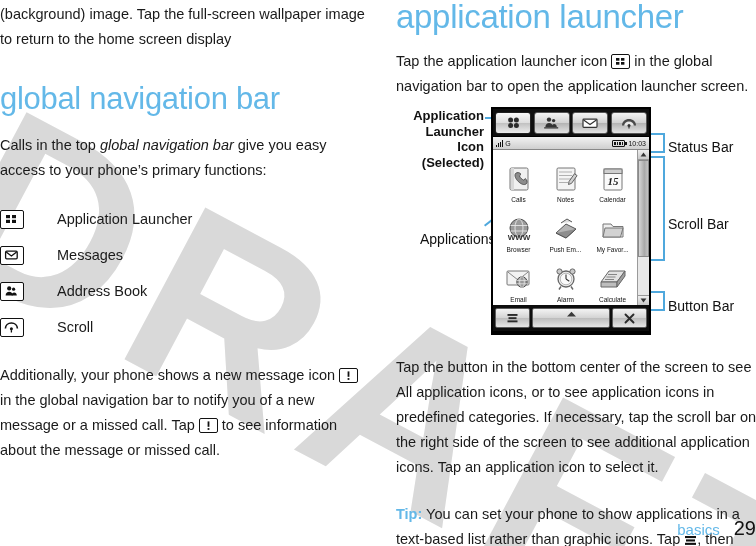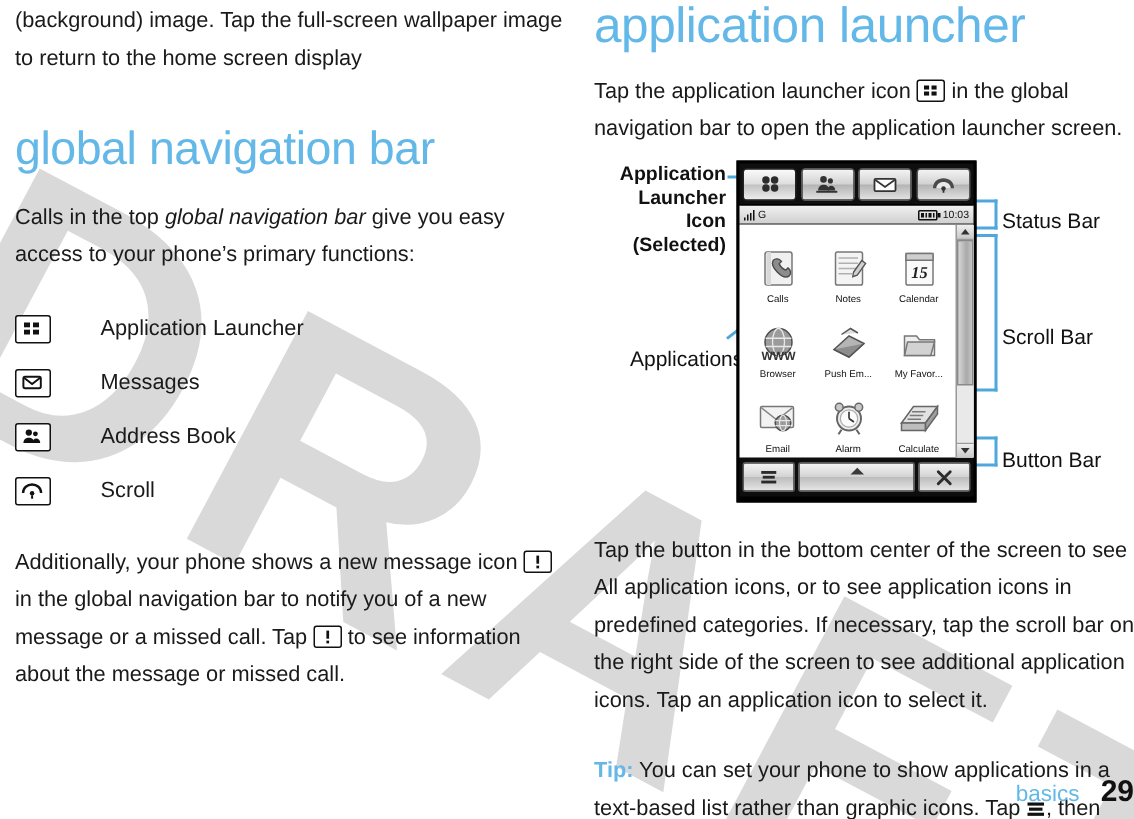--- a/index.html
+++ b/index.html
@@ -28,21 +28,21 @@
     letter-spacing:22px;
     color:#d9d9d9;
     transform:rotate(28deg);
     transform-origin:0 0;
     white-space:nowrap;
     line-height:1;
   }
   
   #page{position:relative;z-index:2;width:756px;height:546px;}
   .col{position:absolute;top:0;}
-  #col-left{left:10px;width:372px;}
+  #col-left{left:0;width:372px;}
   #col-right{left:396px;width:360px;}
 
   p.body{
     font-size:14.5px;
     line-height:25px;
     margin:0 0 0 0;
     color:#1a1a1a;
   }
   h1.heading{
     font-size:31px;
@@ -229,21 +229,21 @@
 
   
   .tip-label{color:#63b8e8;font-weight:bold;}
   #footer{
     position:absolute;
     left:396px;bottom:6px;width:360px;
     text-align:right;
     z-index:3;
   }
   #footer .fname{color:#63b8e8;font-size:15px;}
-  #footer .fnum{color:#111;font-size:20px;font-weight:bold;margin-left:14px;}
+  #footer .fnum{color:#111;font-size:20px;font-weight:normal;margin-left:14px;}
   .hamburger{display:inline-block;width:13px;vertical-align:-2px;}
 </style>
 </head>
 <body>
 
 <div id="watermark">
   <span>DRAFT</span>
 </div>
 
 <div id="page">

